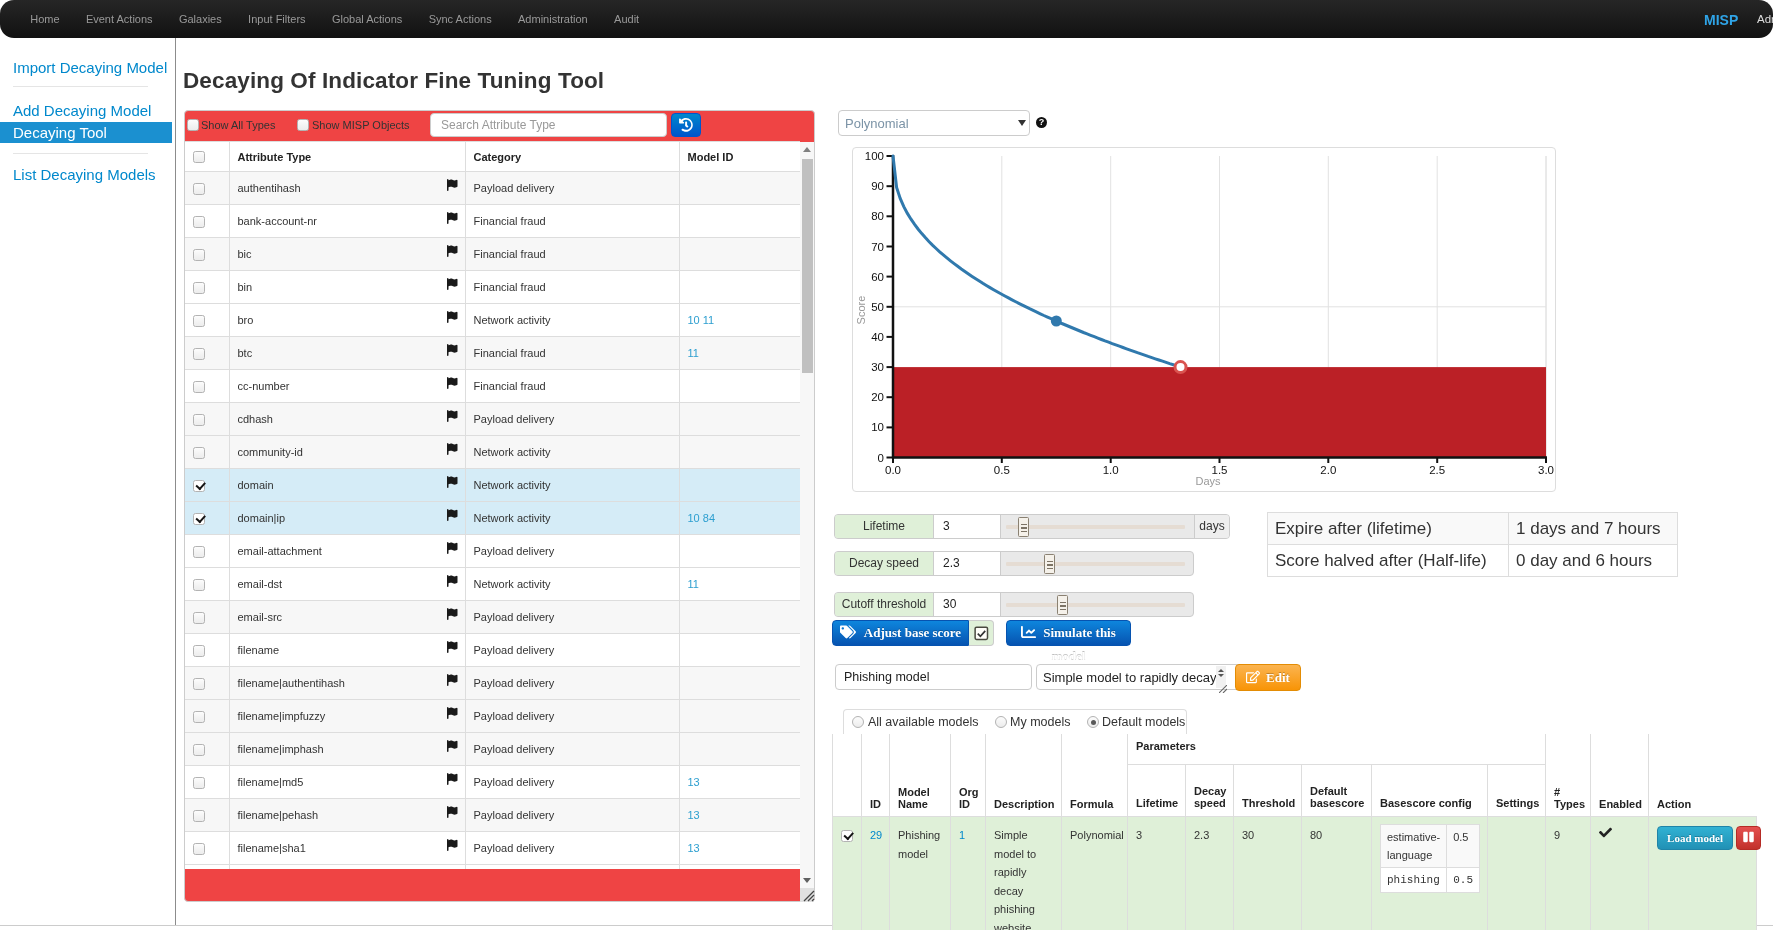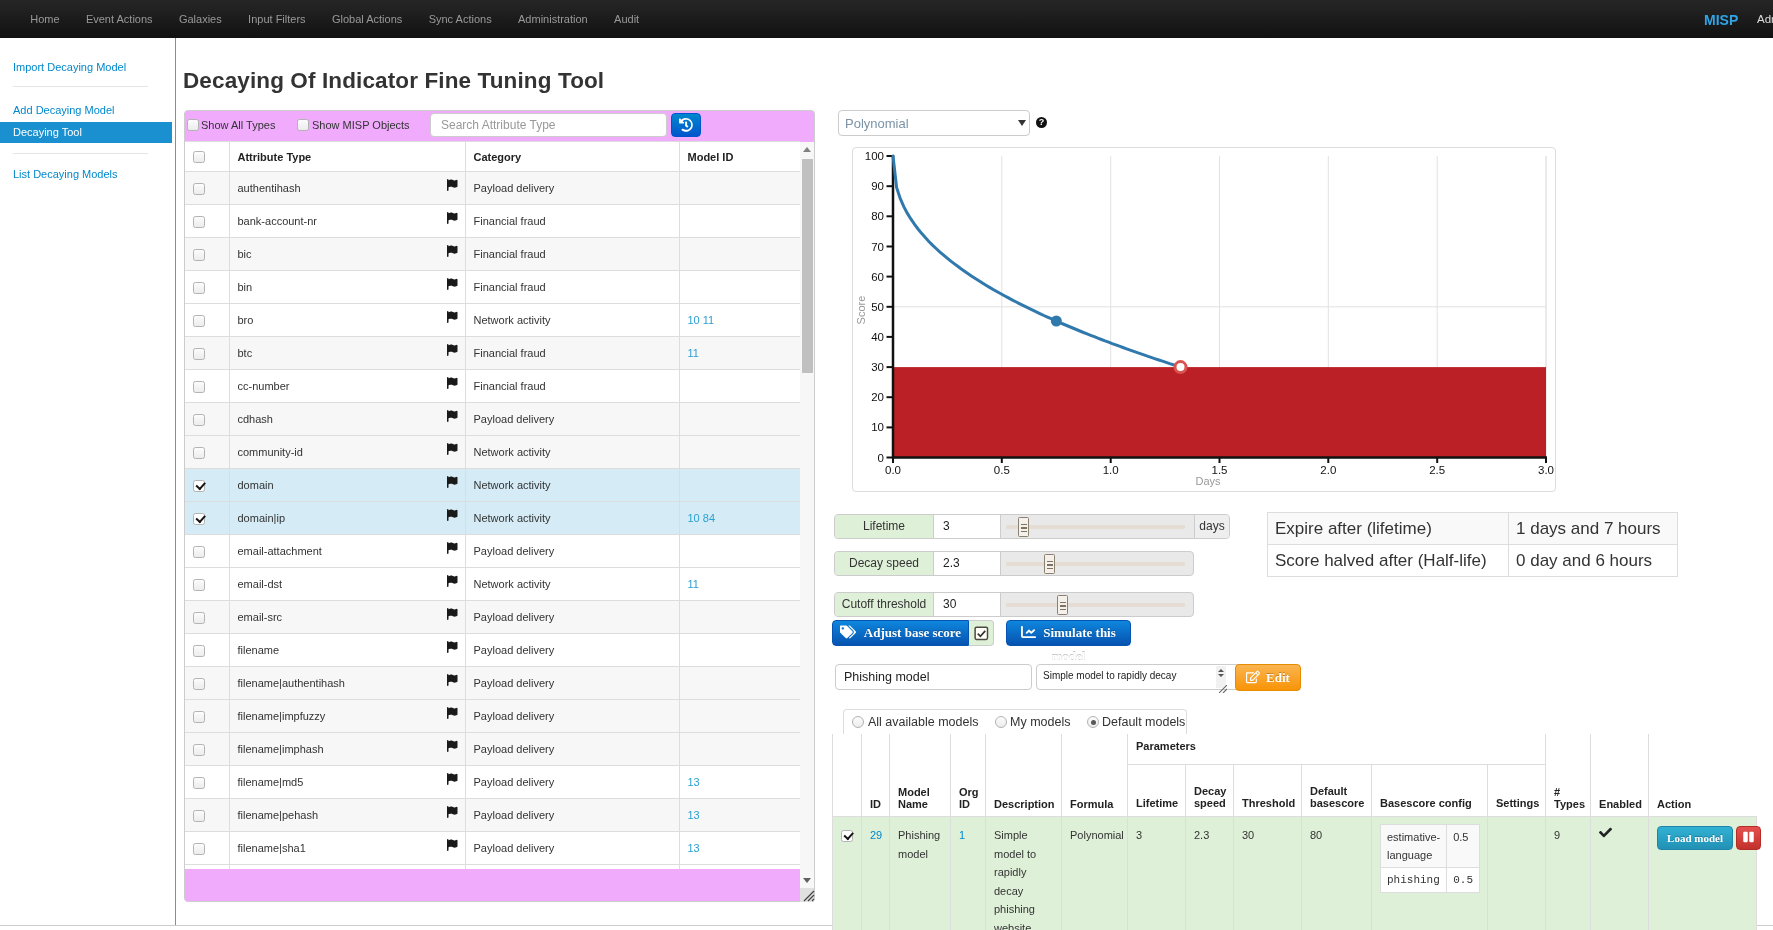--- a/index.html
+++ b/index.html
@@ -8,34 +8,34 @@
 input[type=checkbox]:checked { background:#fff; }
 input[type=checkbox]:checked::after { content:""; position:absolute; left:1.5px; top:1px; width:7px; height:3.5px;
   border-left:2px solid #151515; border-bottom:2px solid #151515; transform:rotate(-48deg); }
 input[type=radio]:checked::after { content:""; position:absolute; left:2.5px; top:2.5px; width:5px; height:5px; border-radius:50%; background:#595959; }
 html,body { width:1773px; height:930px; overflow:hidden; background:#fff;
   font-family:"Liberation Sans", sans-serif; font-size:12px; color:#333; }
 #root { position:relative; width:1773px; height:930px; overflow:hidden; }
 a { color:#0088cc; text-decoration:none; }
 
 .navbar { position:absolute; left:0; top:0; width:1773px; height:38px;
-  background:linear-gradient(to bottom,#262626,#111); }
+  background:linear-gradient(to bottom,#262626,#111);border-radius:14px; }
 .navbar ul { list-style:none; position:absolute; left:17px; top:0; }
 .navbar li { float:left; padding:13px 13.2px; font-size:11px; color:#999; }
 .brand { position:absolute; left:1704px; top:12px; font-size:14px; font-weight:bold; color:#2fa4e7; }
 .adm { position:absolute; left:1757px; top:13px; font-size:11.5px; color:#ddd; }
 
 .sidebar { position:absolute; left:0; top:38px; width:176px; height:887px; border-right:1px solid #8c8c8c; background:#fff; }
-.sidebar a { position:absolute; left:0; right:3px; padding:4px 0 4px 13px; font-size:11px; line-height:13px; }
+.sidebar a { position:absolute; left:0; right:3px; padding:4px 0 4px 13px; font-size:15px; line-height:13px; }
 .sidebar hr { position:absolute; left:13px; right:27px; border:none; border-top:1px solid #e5e5e5; }
 .sidebar a.active { background:#1b90d0; color:#fff; }
 .footline { position:absolute; left:0; top:925px; width:1773px; border-top:1px solid #ccc; }
 h1 { position:absolute; left:183px; top:68px; font-size:22.5px; font-weight:bold; color:#333; letter-spacing:0.12px; }
 
-.lpanel { position:absolute; left:184px; top:110px; width:631px; height:792px; border:1px solid #ccc; border-radius:4px; background:#f0abfc; }
+.lpanel { position:absolute; left:184px; top:110px; width:631px; height:792px; border:1px solid #ccc; border-radius:4px; background:#ef4444; }
 .lpanel .cbrow { position:absolute; left:0; top:0; width:100%; height:30px; font-size:11px; color:#333; }
 .cbrow input { position:absolute; }
 .cbrow .t1 { position:absolute; left:16px; top:8px; }
 .cbrow .t2 { position:absolute; left:127px; top:8px; }
 .cbrow .searchbox { position:absolute; left:245px; top:2px; width:237px; height:24px; border:1px solid #ccc; border-radius:4px; padding:4px 10px; font-size:12px; color:#999; background:#fff; }
 .cbrow .sbtn { position:absolute; left:486px; top:2px; width:30px; height:24px; border-radius:4px; text-align:center; padding-top:4px;
   background:linear-gradient(to bottom,#0088cc,#0055cc); border:1px solid #0055cc; }
 table.attr { position:absolute; left:0; top:30px; width:615px; border-collapse:collapse; table-layout:fixed; font-size:11px; }
 table.attr col.c1 { width:44px; } table.attr col.c2 { width:236px; }
 table.attr col.c3 { width:214px; } table.attr col.c4 { width:121px; }
@@ -74,21 +74,21 @@
 .infotbl { position:absolute; left:1267px; top:512px; width:411px; border-collapse:collapse; font-size:17px; }
 .infotbl td { border:1px solid #ddd; height:32px; padding-left:7px; }
 .infotbl tr.a td { background:#f9f9f9; }
 
 .btn { display:inline-block; font-family:"Liberation Serif",serif; font-weight:bold; font-size:13px; color:#fff; text-shadow:0 -1px 0 rgba(0,0,0,0.25); border-radius:4px; text-align:center; }
 .btn-primary { background:linear-gradient(to bottom,#0e86dd,#0653b0); border:1px solid #0653b0; }
 .babs { position:absolute; left:832px; top:620px; width:137px; height:26px; line-height:24px; border-radius:4px 0 0 4px;text-align:center; }
 .cbaddon { position:absolute; left:969px; top:620px; width:25px; height:26px; background:#dff0d8; border:1px solid #ccc; border-left:none; border-radius:0 4px 4px 0; text-align:center; padding-top:5px; line-height:0; }
 .simbtn { position:absolute; left:1006px; top:620px; width:125px; height:26px; line-height:24px; }
 .nameinput { position:absolute; left:835px; top:664px; width:197px; height:26px; border:1px solid #ccc; border-radius:4px; padding:5px 8px; font-size:12.5px; color:#222; background:#fff; }
-.descarea { position:absolute; left:1036px; top:664px; width:205px; height:26px; border:1px solid #ccc; border-radius:4px 2px 2px 4px; padding:5px 0 0 6px; font-size:10px; color:#222; background:#fff; white-space:nowrap; overflow:hidden; }
+.descarea { position:absolute; left:1036px; top:664px; width:205px; height:26px; border:1px solid #ccc; border-radius:4px 2px 2px 4px; padding:5px 0 0 6px; font-size:13px; color:#222; background:#fff; white-space:nowrap; overflow:hidden; }
 .ta-sb { position:absolute; left:1216px; top:666px; width:10px; height:22px; background:#f1f1f1; }
 .ta-grip { position:absolute; left:1219px; top:682px; width:8px; height:8px; }
 .editbtn { position:absolute; left:1235px; top:664px; width:66px; height:27px; line-height:25px; background:linear-gradient(to bottom,#fbb450,#f89406); border:1px solid #e38c04; }
 
 .radiobox { position:absolute; left:843px; top:709px; width:344px; height:26px; border:1px solid #ddd; border-bottom:none; border-radius:4px 4px 0 0; font-size:12.5px; color:#333; background:#fff; }
 .radiobox input { position:absolute; top:6px; }
 .radiobox span { position:absolute; top:5px; white-space:nowrap; }
 
 table.models { position:absolute; left:832px; top:734px; width:925px; border-collapse:separate; border-spacing:0; table-layout:fixed; font-size:11px; color:#333; }
 table.models th, table.models td { border-right:1px solid #ddd; border-bottom:1px solid #ddd; padding:6px 8px; text-align:left; vertical-align:bottom; font-size:11px; }

